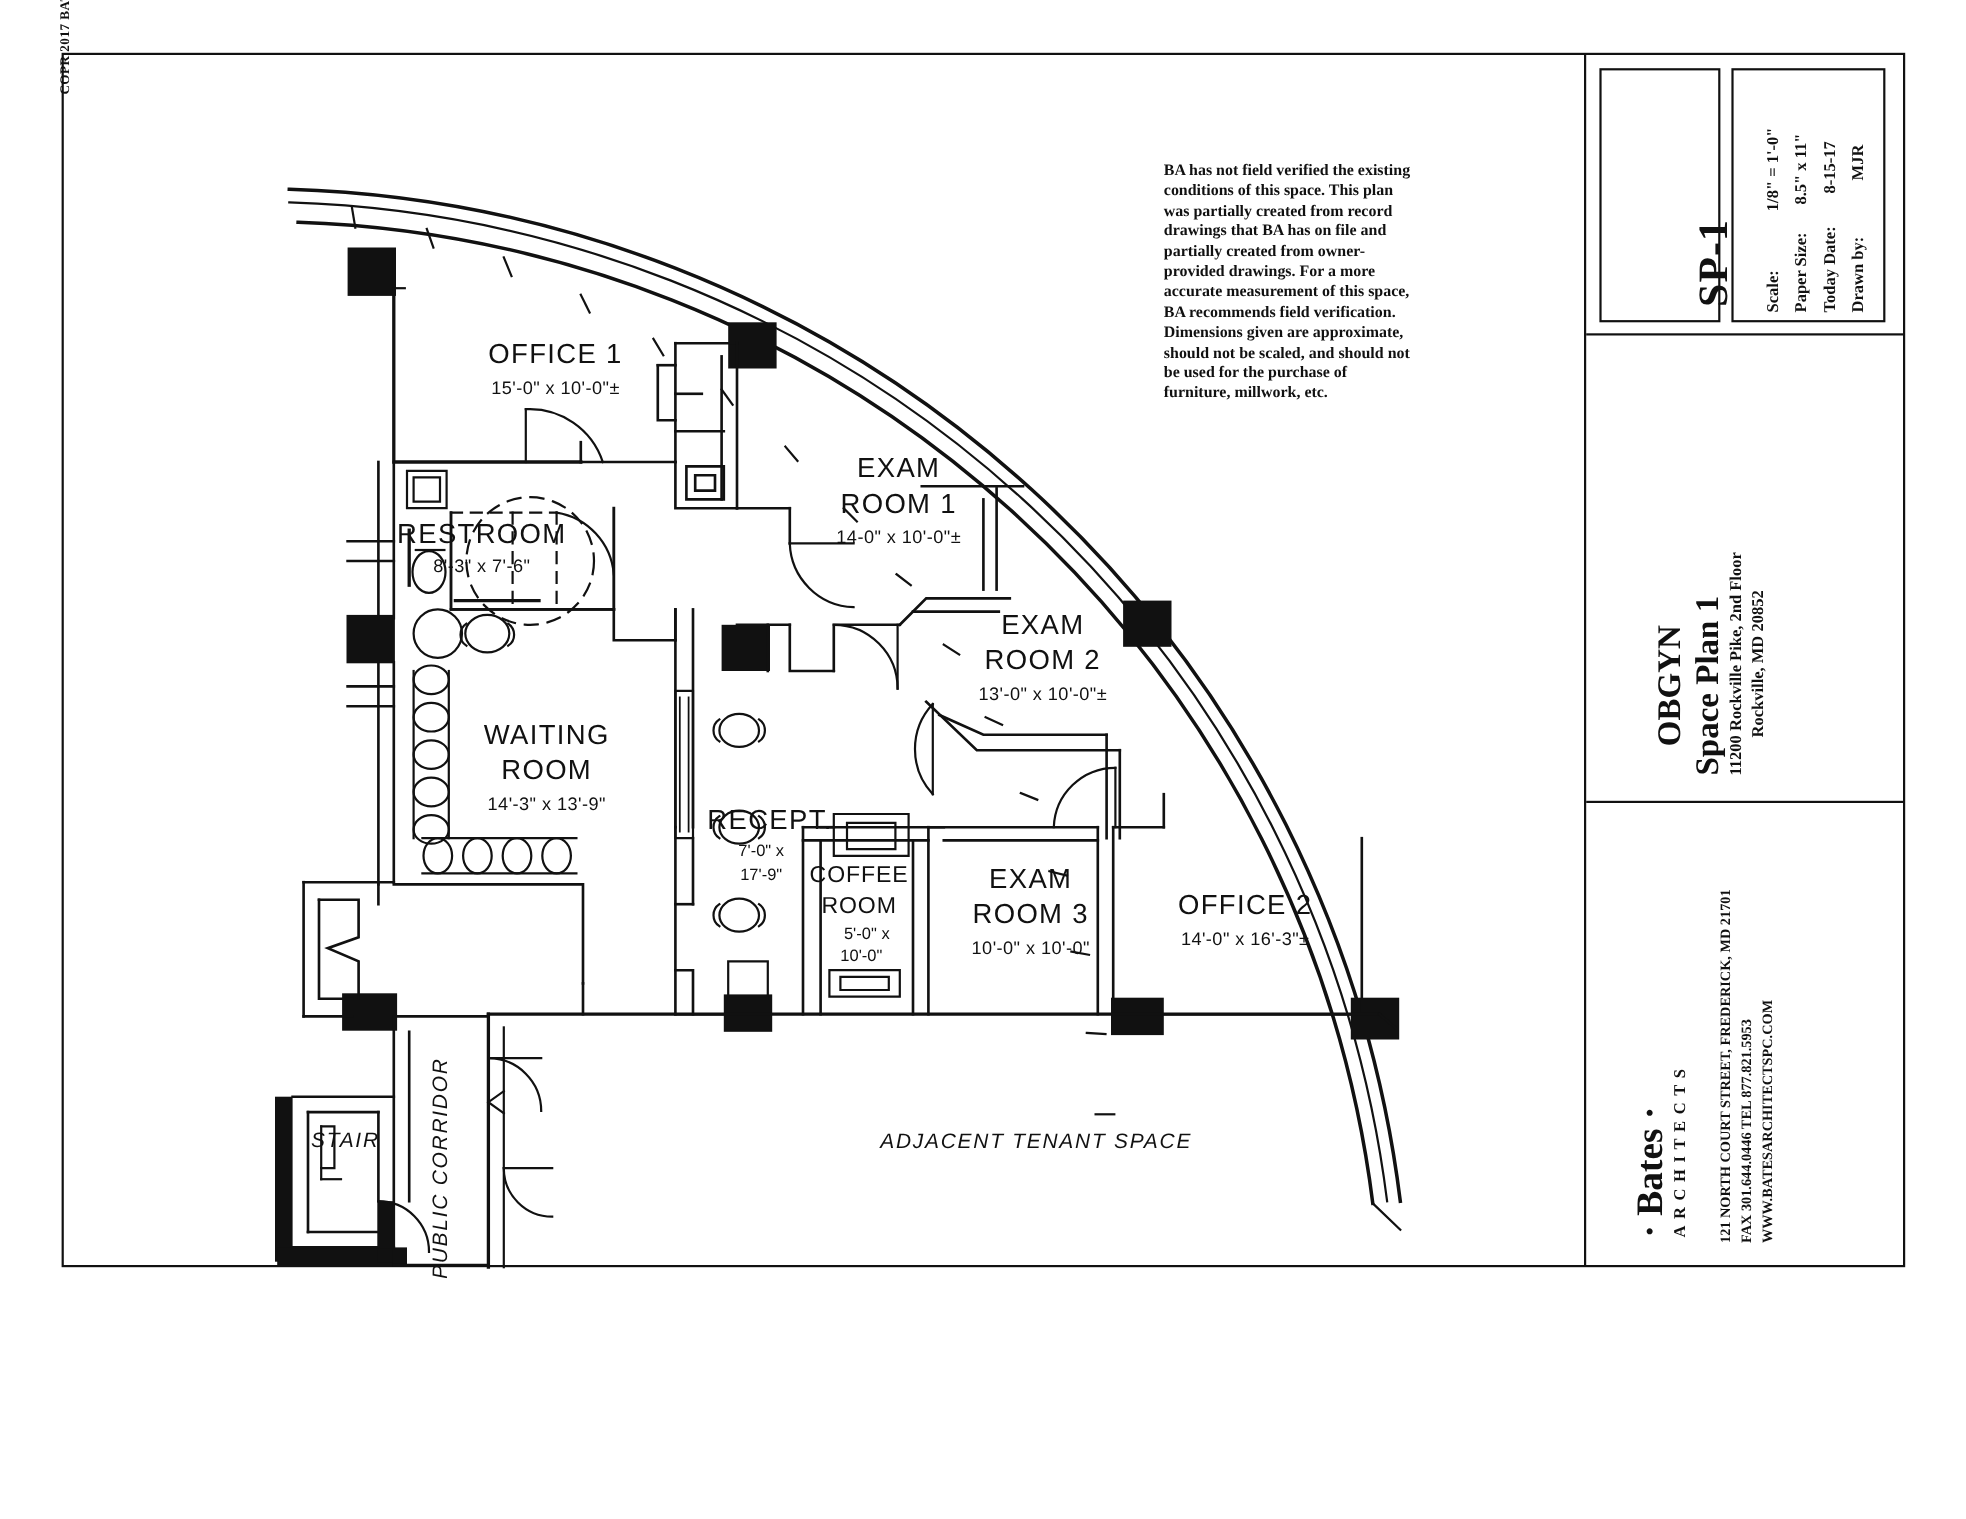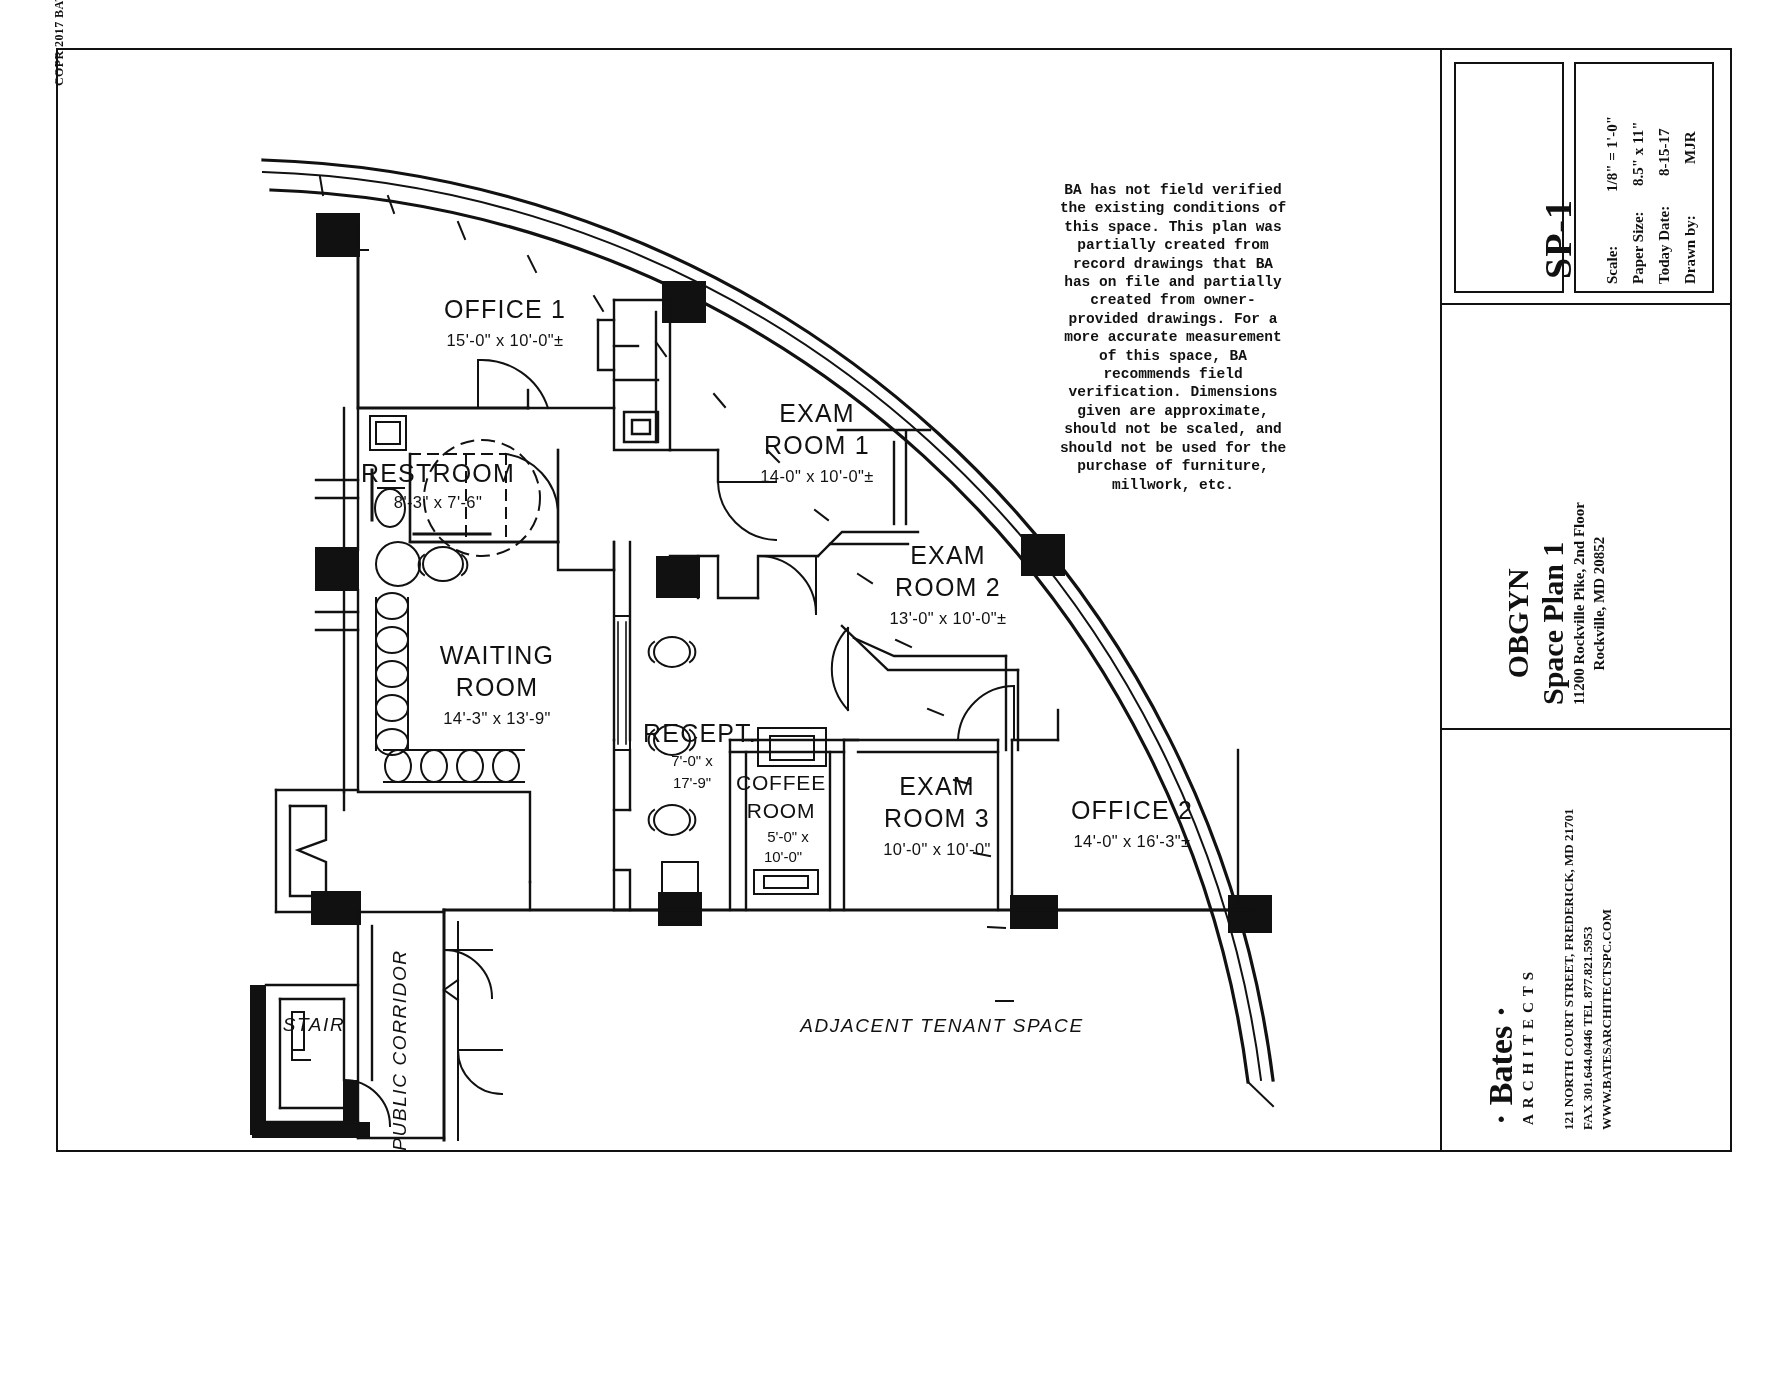--- a/index.html
+++ b/index.html
@@ -37,25 +37,25 @@
              font-size:15px;line-height:1.3;text-align:center;}
 
   #firm-name{left:40px;top:395px;transform:rotate(-90deg);font-family:"Liberation Serif",serif;font-weight:bold;
              font-size:34px;white-space:nowrap;}
   #firm-sub{left:78px;top:395px;transform:rotate(-90deg);font-family:"Liberation Serif",serif;font-weight:bold;
             font-size:15px;letter-spacing:6px;white-space:nowrap;}
   #firm-addr{left:118px;top:400px;transform:rotate(-90deg);font-family:"Liberation Serif",serif;font-weight:bold;
              font-size:13px;line-height:1.45;white-space:nowrap;}
 
   
-  #gennote{position:absolute;left:1000px;top:96px;width:230px;text-align:center;
-           font-family:Liberation Mono, monospace;font-weight:bold;font-size:14.5px;line-height:1.27;margin-top:35px;}
-
-  
-  #plan{position:absolute;left:0;top:0;width:1380px;height:1276px;}
+  #gennote{position:absolute;left:1000px;top:96px;width:230px;text-align:left;
+           font-family:Liberation Serif, serif;font-weight:bold;font-size:14.5px;line-height:1.27;}
+
+  
+  #plan{position:absolute;left:0;top:12px;width:1380px;height:1276px;}
   #plan svg{display:block;}
 
   .rmlabel{font-family:"Liberation Sans",sans-serif;fill:#111;text-anchor:middle;}
   .rmname{font-size:25px;letter-spacing:1.2px;}
   .rmdim{font-size:16.5px;letter-spacing:.4px;}
   .rmname-sm{font-size:21px;letter-spacing:.8px;}
   .rmdim-sm{font-size:15px;}
   .ital{font-style:italic;font-size:19px;letter-spacing:1.6px;}
 </style>
 </head>

